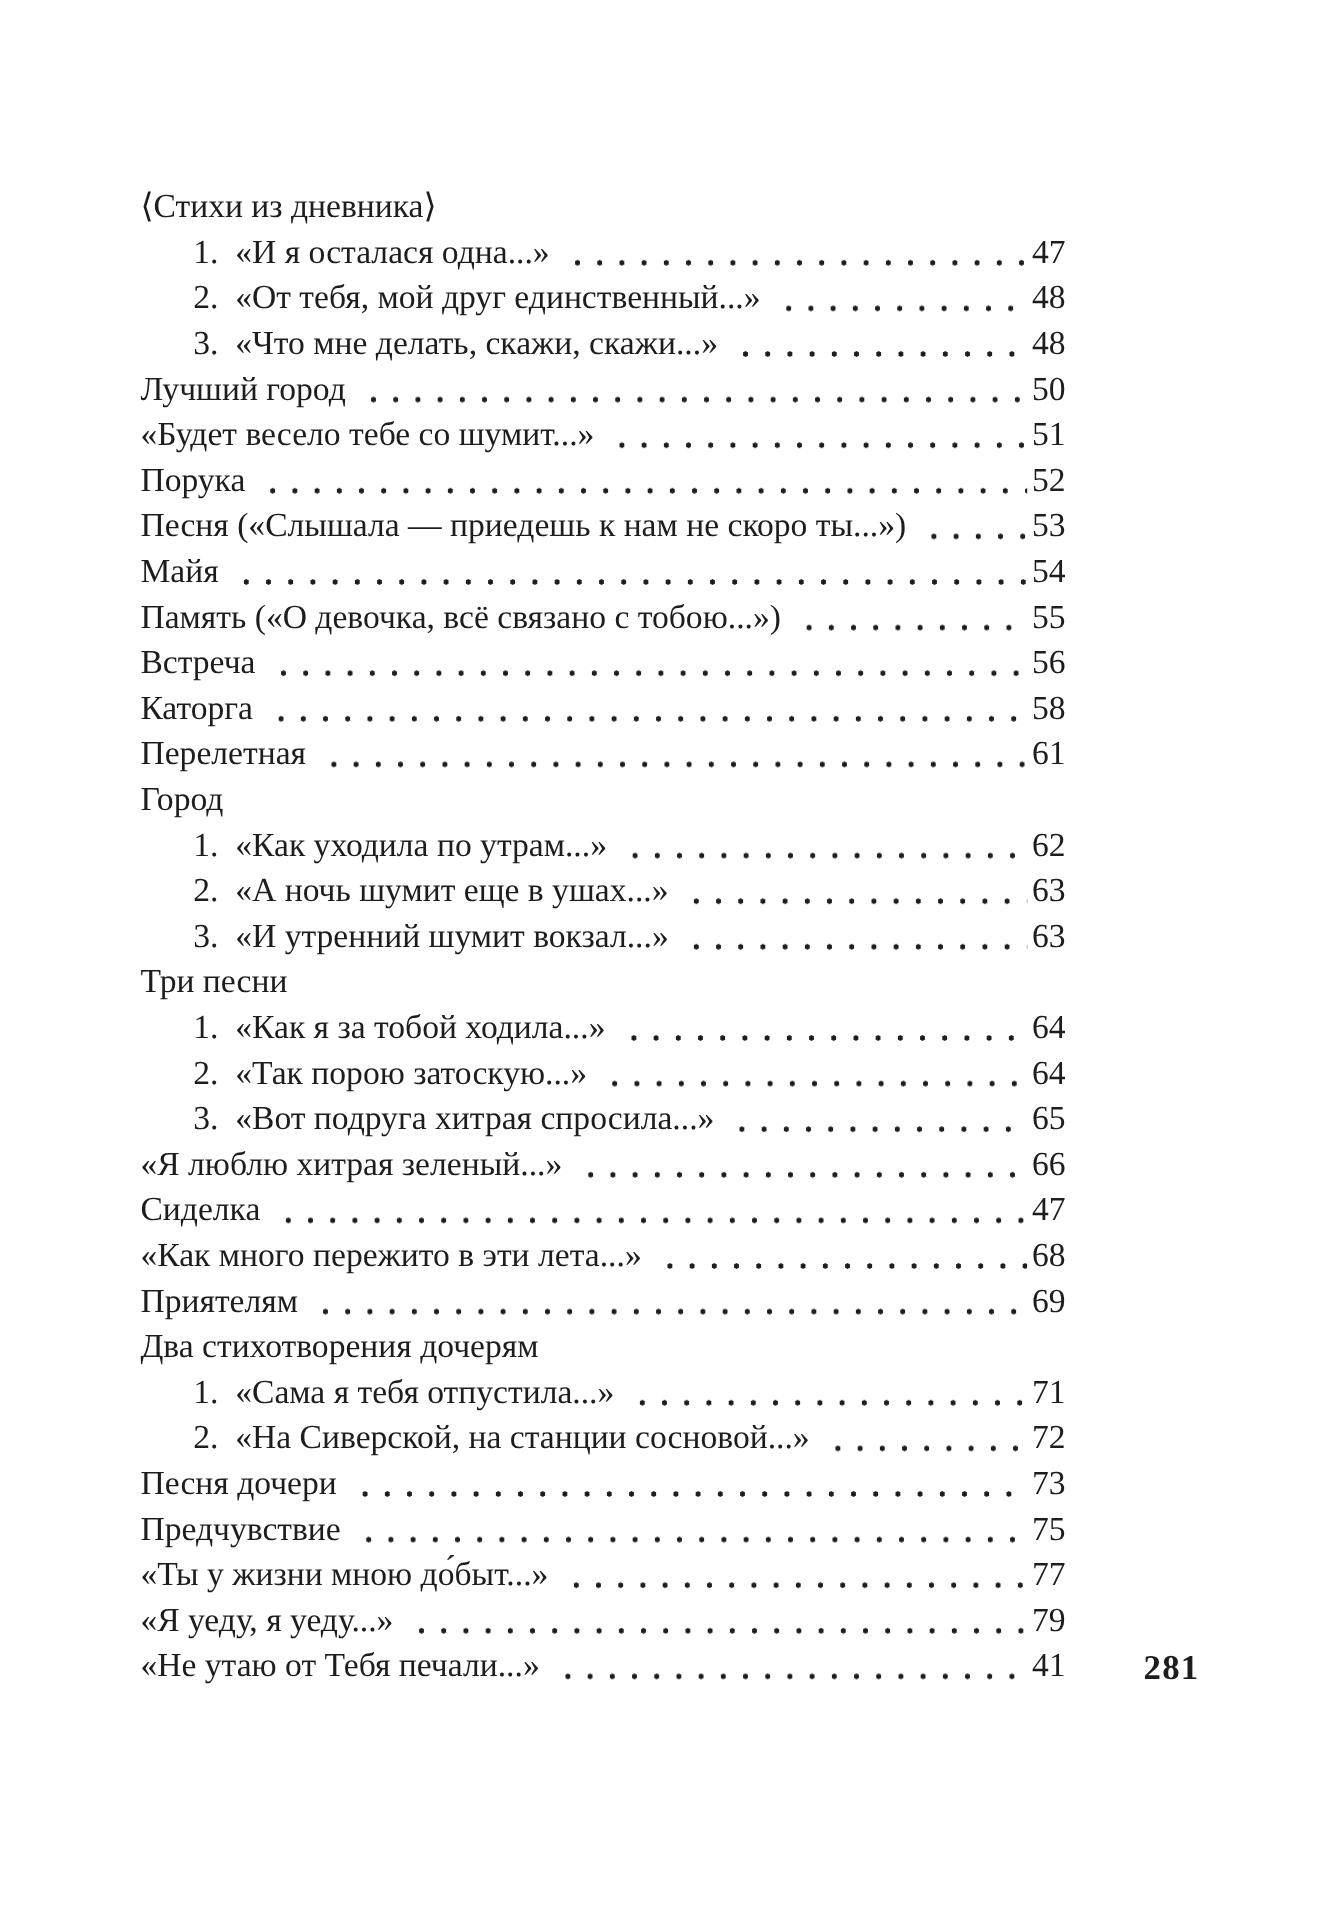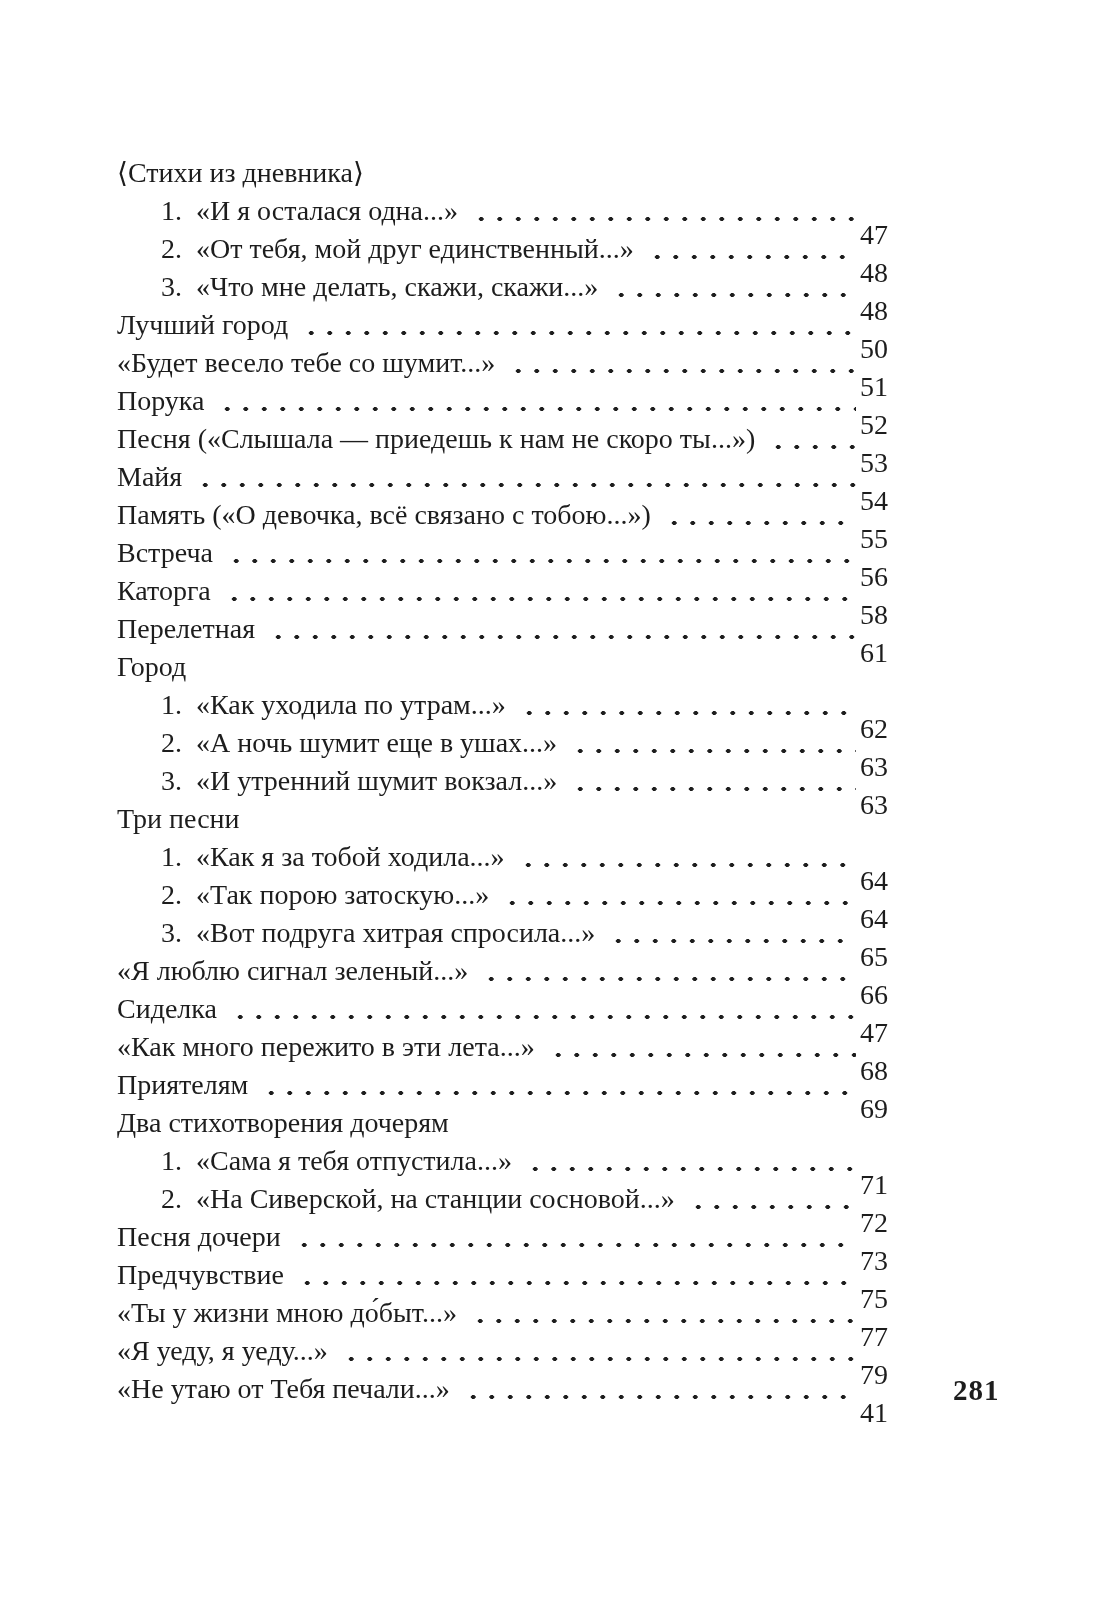--- a/index.html
+++ b/index.html
@@ -44,21 +44,20 @@
     align-self: stretch;
     margin: 0 4px 0 10px;
     background-image: radial-gradient(circle, #1d1d1d 2px, rgba(0,0,0,0) 2.4px);
     background-size: 18.5px 38px;
     background-position: 4px 8px;
     background-repeat: repeat-x;
     min-width: 0;
   }
   .page-num {
     flex: 0 0 auto;
-    margin-top: 24px;
   }
   .folio {
     position: absolute;
     left: 921px;
     top: 1374px;
     font-size: 29px;
     font-weight: bold;
     letter-spacing: 1px;
     margin-left: 32px;
   }
@@ -185,21 +184,21 @@
     <span class="page-num">64</span>
   </div>
     <div class="row indent">
     <span class="num">3.</span>
     <span class="label">«Вот подруга хитрая спросила...»</span>
     <span class="dots"></span>
     <span class="page-num">65</span>
   </div>
     <div class="row">
 
-    <span class="label">«Я люблю сигнал зеленый...»</span>
+    <span class="label">«Я люблю хитрая зеленый...»</span>
     <span class="dots"></span>
     <span class="page-num">66</span>
   </div>
     <div class="row">
 
     <span class="label">Сиделка</span>
     <span class="dots"></span>
     <span class="page-num">47</span>
   </div>
     <div class="row">

